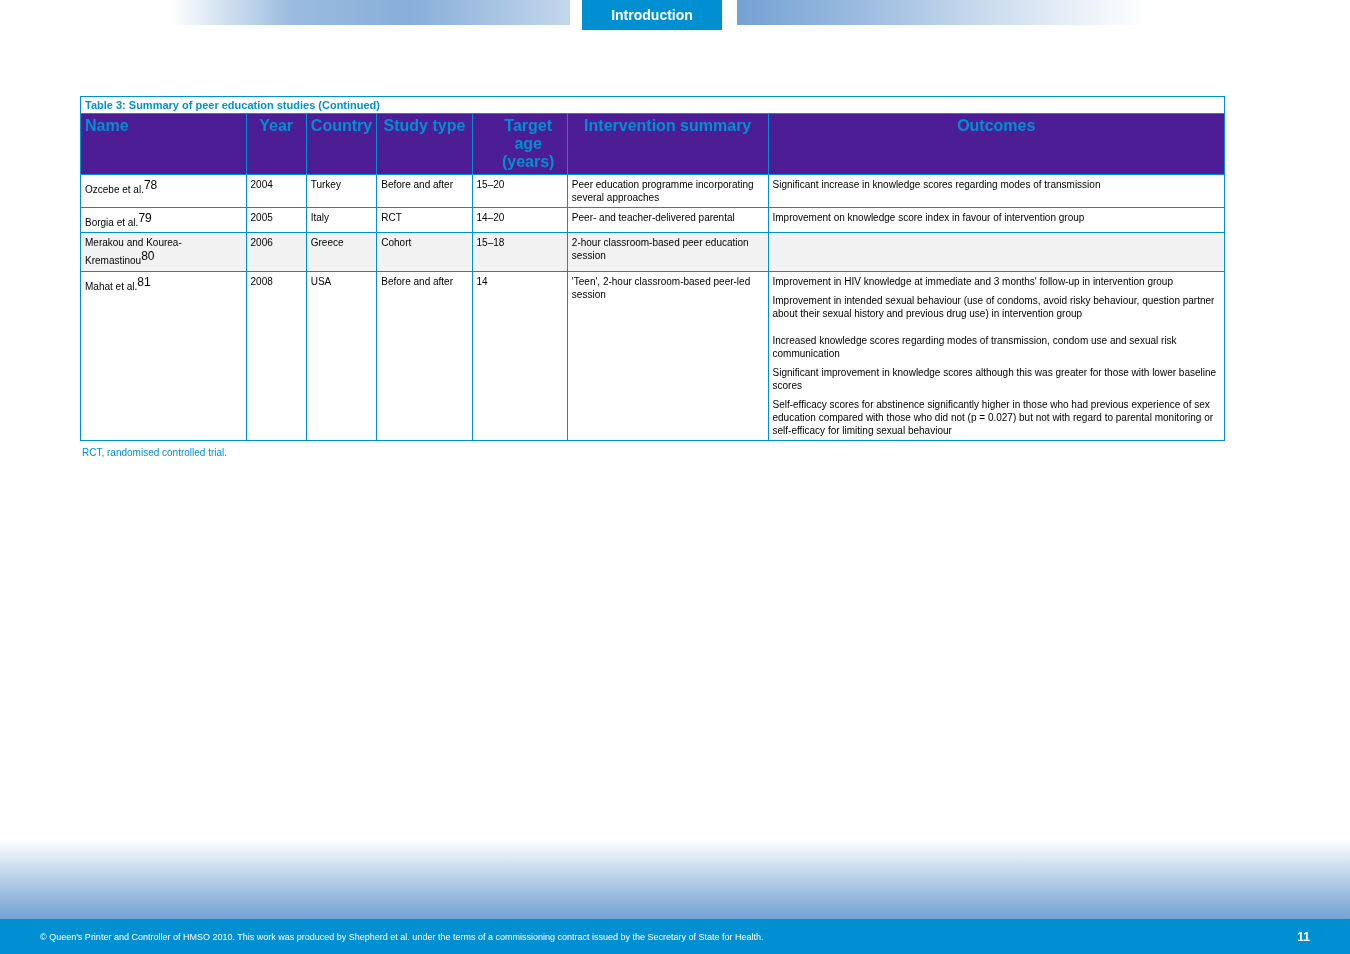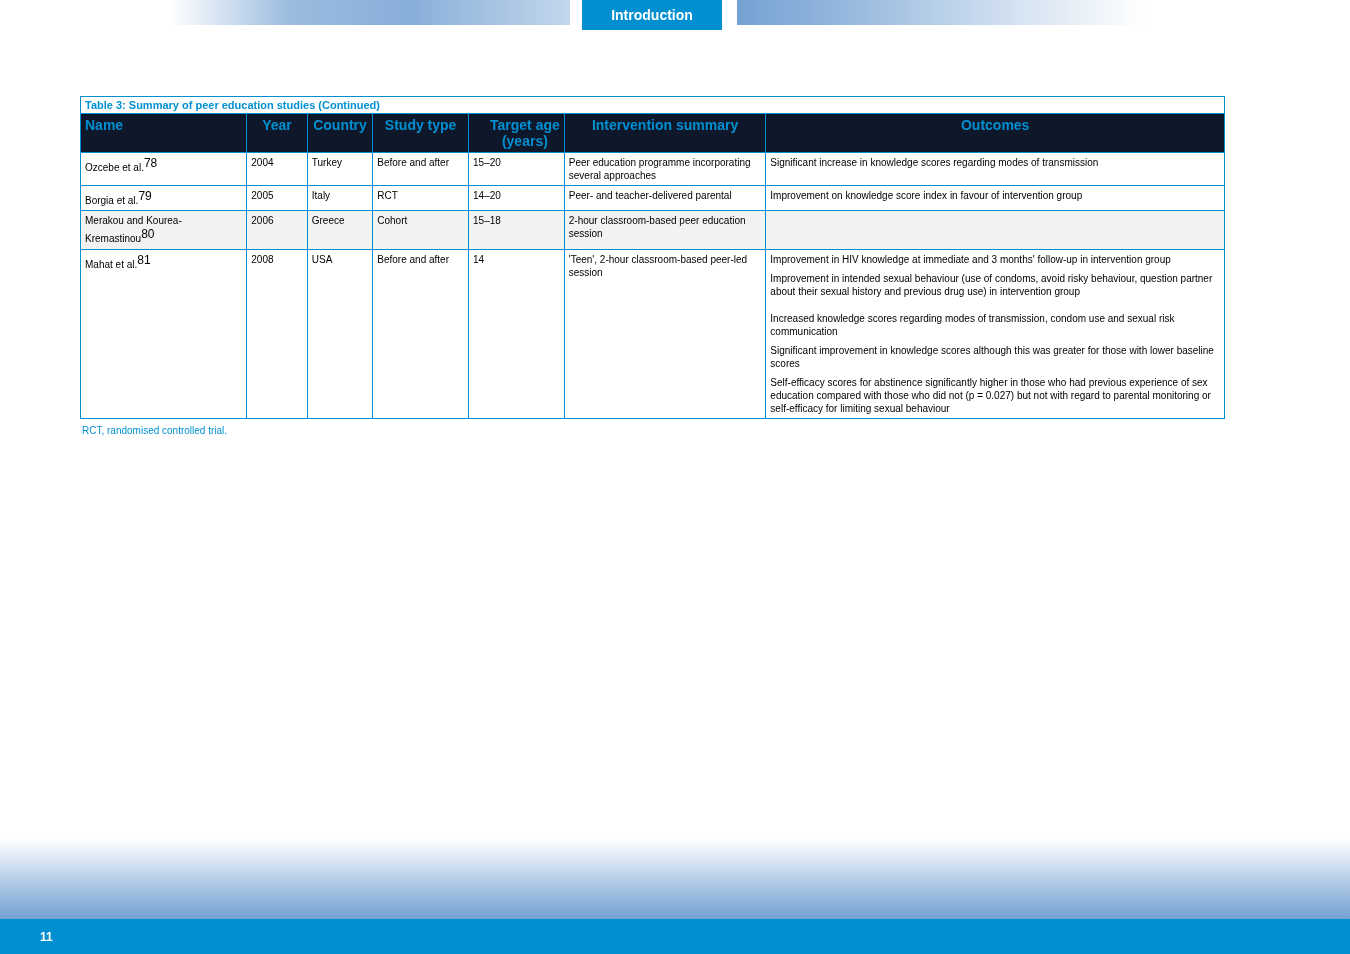--- a/index.html
+++ b/index.html
@@ -65,24 +65,24 @@
     }
     .title-row th {
       background: #fff;
       color: #0090d1;
       font-weight: bold;
       text-align: left;
       font-size: 11px;
       padding: 2px 4px;
     }
     .header-row th {
-      background: #0f172a;
+      background: #4c1d95;
       color: #0090d1;
       font-weight: bold;
-      font-size: 14px;
+      font-size: 16px;
       text-align: center;
     }
     .header-row th:first-child { text-align: left; }
     .col-name { width: 165px; }
     .col-year { width: 60px; }
     .col-country { width: 65px; }
     .col-type { width: 95px; }
     .col-age { width: 95px; padding-left: 21px; }
     .col-intervention { width: 200px; }
     .col-outcomes { width: 455px; }
@@ -184,15 +184,16 @@
       </td>
     </tr>
   </tbody>
     </table>
   <div style="font-size:10px;color:#0090d1;margin-top:6px;padding-left:2px">RCT, randomised controlled trial.</div>
 </div>
 
 <div class="bottom-banner">
   <div class="bottom-grad"></div>
   <div class="bottom-bar">
+    <span style="font-size:9px;max-width:900px">© Queen's Printer and Controller of HMSO 2010. This work was produced by Shepherd et al. under the terms of a commissioning contract issued by the Secretary of State for Health.</span>
     <span style="font-weight:bold">11</span>
   </div>
 </div>
 
 </body></html>

